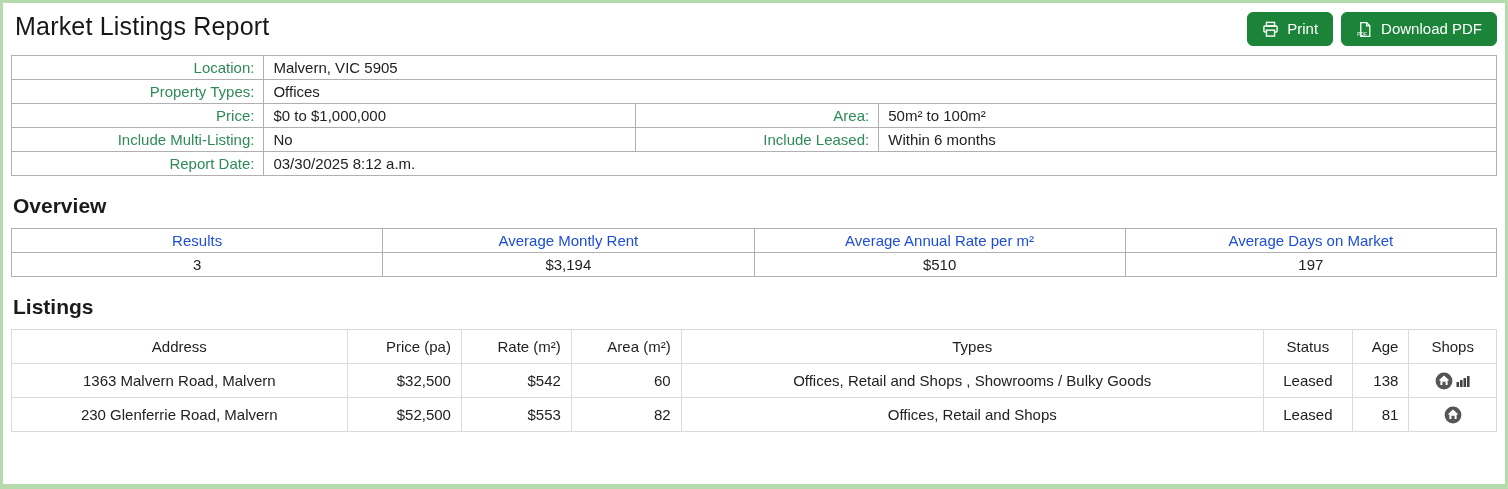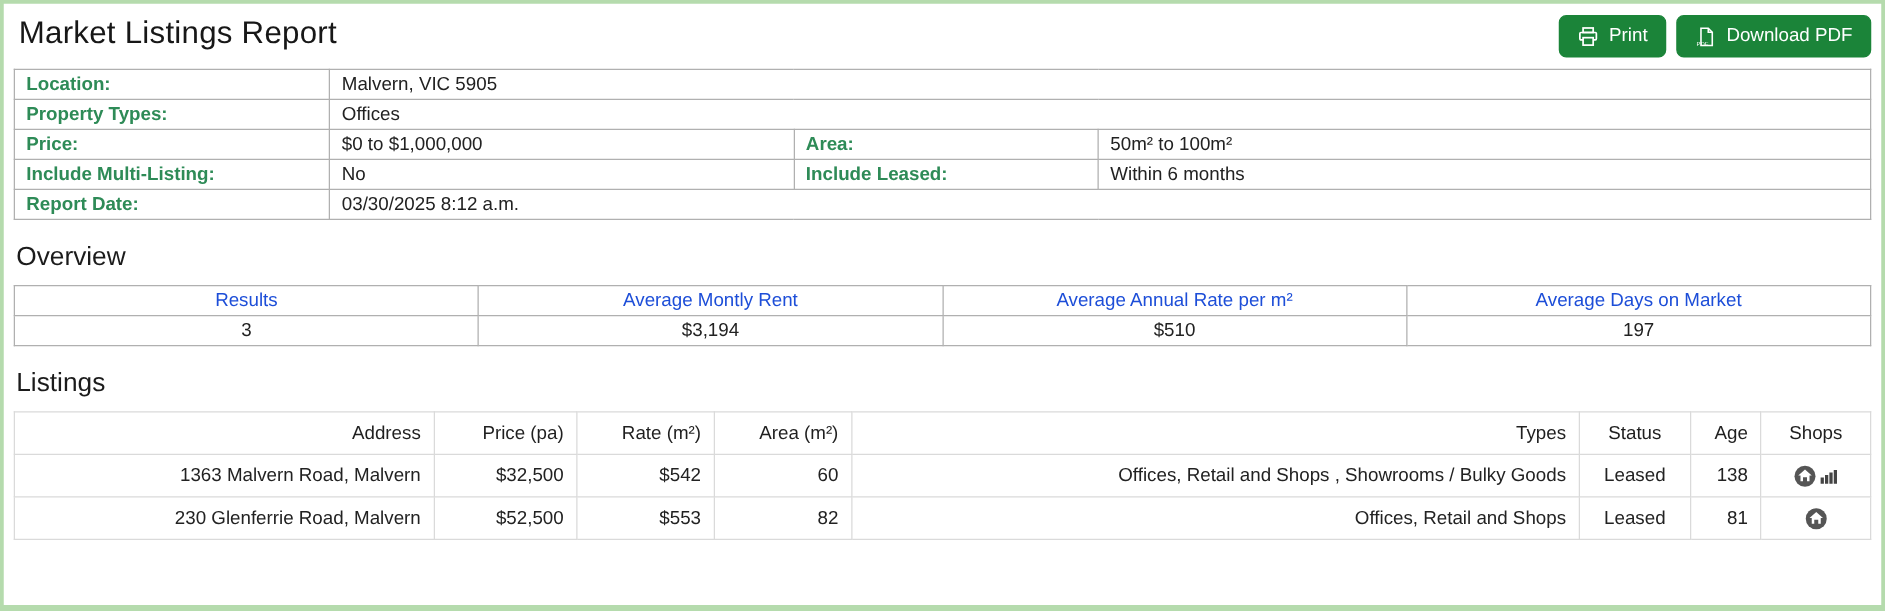--- a/index.html
+++ b/index.html
@@ -27,38 +27,38 @@
     cursor:pointer; line-height:18px;text-align:center;
   }
   .btn svg { display:block; }
 
   
   table { border-collapse:collapse; width:100%; }
   .details-table td {
     border:1px solid #b0b0b0;
     padding:2px 9px; font-size:15px; line-height:19px;
   }
-  .details-table td.lbl { color:#2e8b57;font-weight:bold; }
+  .details-table td.lbl { text-align:right; color:#2e8b57; }
   .details-table td.val { text-align:left; color:#222; }
 
   
-  .section-heading { font-size:21px; font-weight:400; color:#1b1b1b; margin:18px 0 10px 2px; }
+  .section-heading { font-size:21px; font-weight:700; color:#1b1b1b; margin:18px 0 10px 2px; }
 
   
   .overview-table th, .overview-table td {
     border:1px solid #b0b0b0; padding:2px 8px; font-size:15px; line-height:19px;
     text-align:center; font-weight:normal;
   }
   .overview-table th { color:#1d4ed8; }
   .overview-table td { color:#222; }
 
   
   .listings-table th, .listings-table td {
     border:1px solid #dadada; padding:7px 10px; font-size:15px; line-height:19px;
-    font-weight:normal; color:#222; text-align:right; vertical-align:middle;
+    font-weight:normal; color:#222; text-align:center; vertical-align:middle;
   }
   .listings-table th { color:#1f1f1f; }
   .ta-r { text-align:right !important; }
   .ta-c { text-align:center !important; }
   .src-icons { display:flex; align-items:center; justify-content:center; gap:3px; }
   .src-icons svg { display:block; }
 </style>
 </head>
 <body>
 

